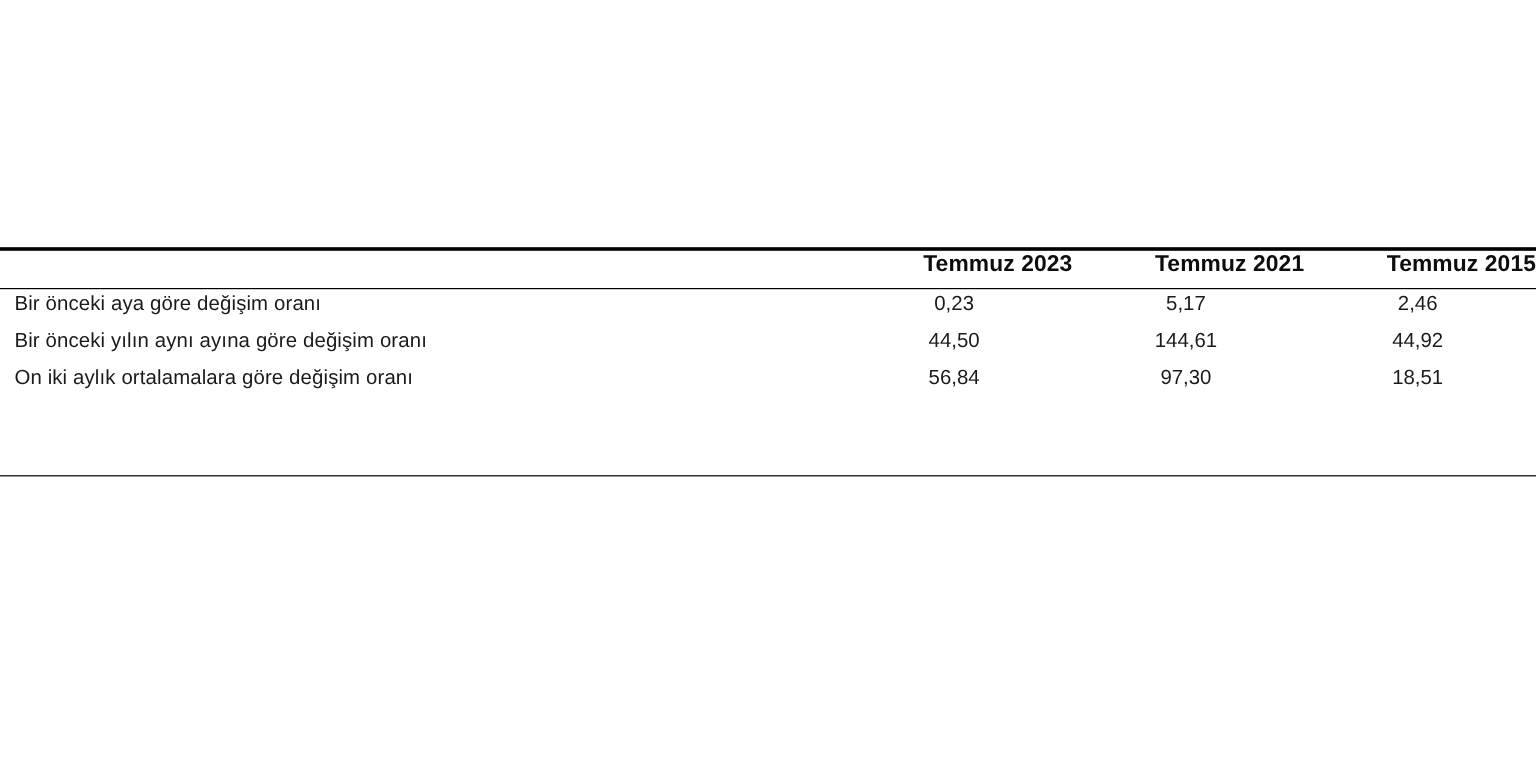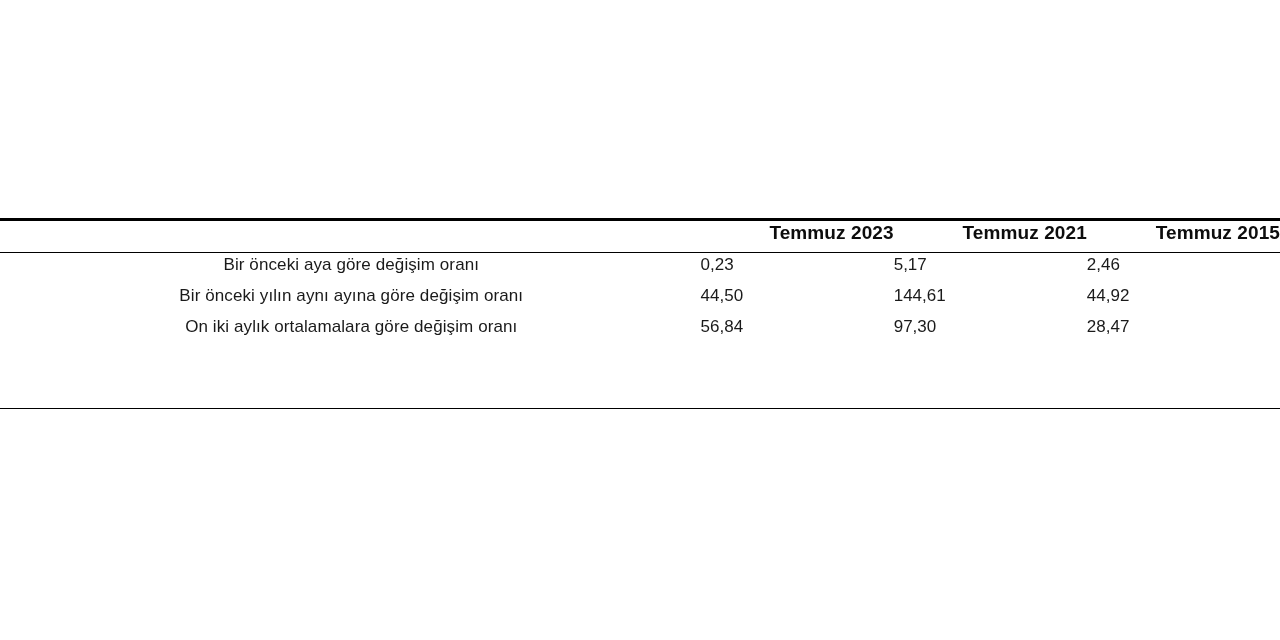--- a/index.html
+++ b/index.html
@@ -15,21 +15,21 @@
     overflow: hidden;
   }
   .page {
     position: relative;
     width: 1280px;
     height: 640px;
   }
   .table-wrap {
     position: absolute;
     left: 0px;
-    top: 218px;
+    top: 206px;
     width: 1280px;
   }
   table.rates {
     width: 1280px;
     border-collapse: collapse;
     table-layout: fixed;
   }
   table.rates thead tr.header-row th {
     font-size: 19px;
     font-weight: bold;
@@ -45,26 +45,26 @@
   .label-col {
     width: 700px;
   }
   .num-col {
     width: 193px;
   }
   table.rates tbody td {
     font-size: 17px;
     color: #1a1a1a;
     padding: 5px 0 6px 0;
-    text-align: left;
+    text-align: center;
     white-space: nowrap;
   }
   table.rates tbody td.label-cell {
-    text-align: center;
-    padding-left: 2px;
+    text-align: left;
+    padding-left: 12px;
     letter-spacing: 0.1px;
   }
   table.rates tbody td.num-cell {
     padding-right: 4px;
   }
   .rule-top {
     position: absolute;
     left: 0px;
     top: 0px;
     width: 1280px;
@@ -116,18 +116,18 @@
         <tr>
           <td class="label-cell">Bir önceki yılın aynı ayına göre değişim oranı</td>
           <td class="num-cell">44,50</td>
           <td class="num-cell">144,61</td>
           <td class="num-cell">44,92</td>
         </tr>
         <tr>
           <td class="label-cell">On iki aylık ortalamalara göre değişim oranı</td>
           <td class="num-cell">56,84</td>
           <td class="num-cell">97,30</td>
-          <td class="num-cell">28,47</td>
+          <td class="num-cell">18,51</td>
         </tr>
       </tbody>
     </table>
   </div>
 </div>
 
 </body></html>

